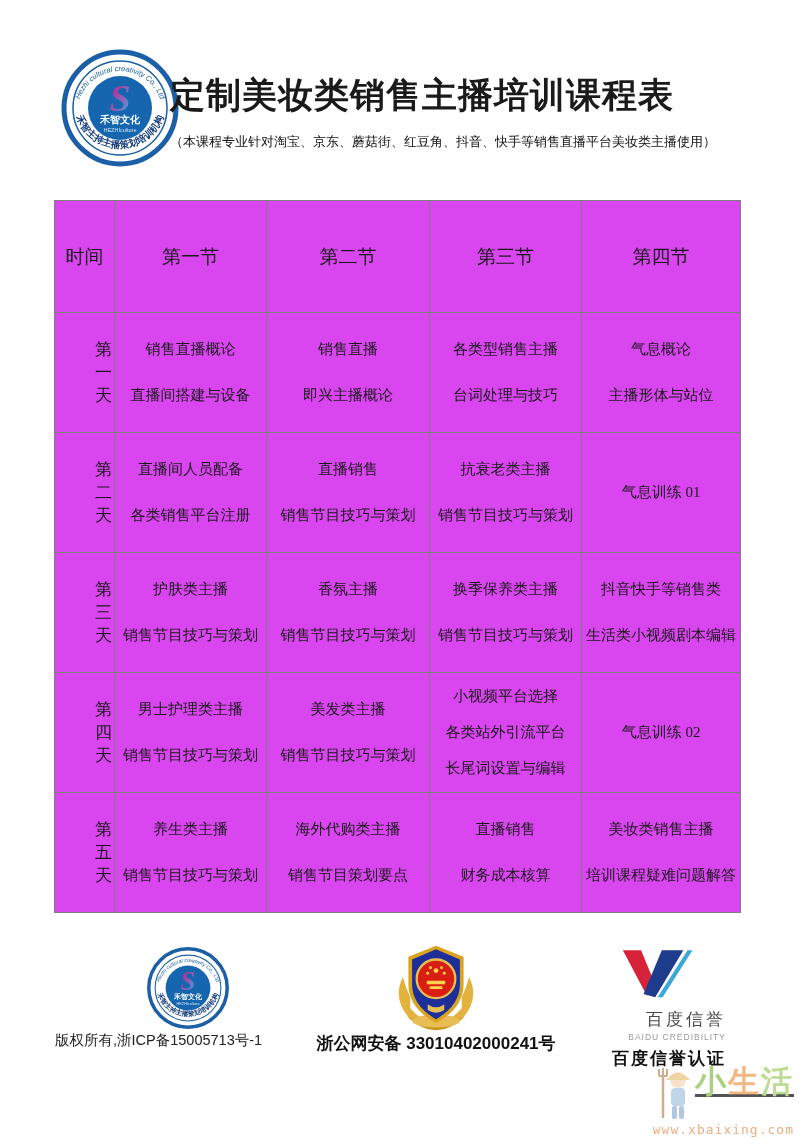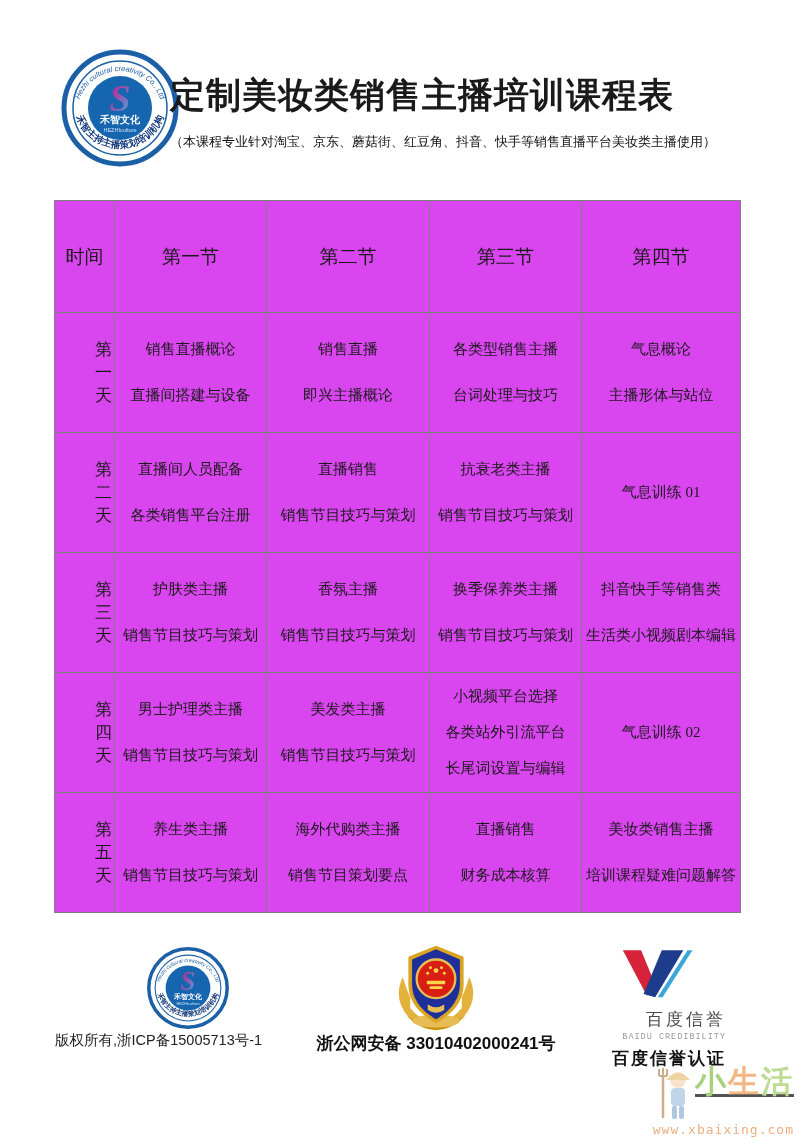--- a/index.html
+++ b/index.html
@@ -28,21 +28,21 @@
   #copyright-text{position:absolute;left:55px;top:1031px;width:266px;text-align:left;
         font-size:14.5px;font-family:"Liberation Sans","DejaVu Sans",sans-serif;color:#222;}
   #police-badge{position:absolute;left:390px;top:942px;width:92px;height:92px;}
   #police-text{position:absolute;left:308px;top:1032px;width:256px;text-align:center;
         font-size:17px;font-weight:bold;font-family:"Liberation Sans","DejaVu Sans",sans-serif;color:#111;}
   #baidu-block{position:absolute;left:586px;top:946px;width:140px;text-align:right;}
   #baidu-v{width:78px;height:58px;margin:0 auto;display:block;}
   .baidu-name{margin-top:4px;font-size:17px;letter-spacing:3px;color:#4a4a4a;
         font-family:"Liberation Sans","DejaVu Sans",sans-serif;}
   .baidu-en{margin-top:1px;font-size:8.5px;letter-spacing:1px;color:#9a9a9a;
-        font-family:Liberation Mono, monospace;}
+        font-family:Liberation Sans, sans-serif;}
   .baidu-cert{margin-top:5px;font-size:17px;font-weight:bold;letter-spacing:2px;color:#111;
         font-family:"Liberation Sans","DejaVu Sans",sans-serif;}
 
   
   #watermark{position:absolute;right:6px;bottom:8px;width:150px;text-align:right;}
   #wm-row{display:flex;align-items:flex-start;justify-content:flex-end;gap:4px;text-decoration:underline;}
   #wm-name{font-size:31px;font-weight:bold;line-height:1;letter-spacing:2px;opacity:.75;}
   #wm-name .c1{color:#8cc152;}
   #wm-name .c2{color:#f0a05a;}
   #wm-name .c3{color:#a8d06e;}

